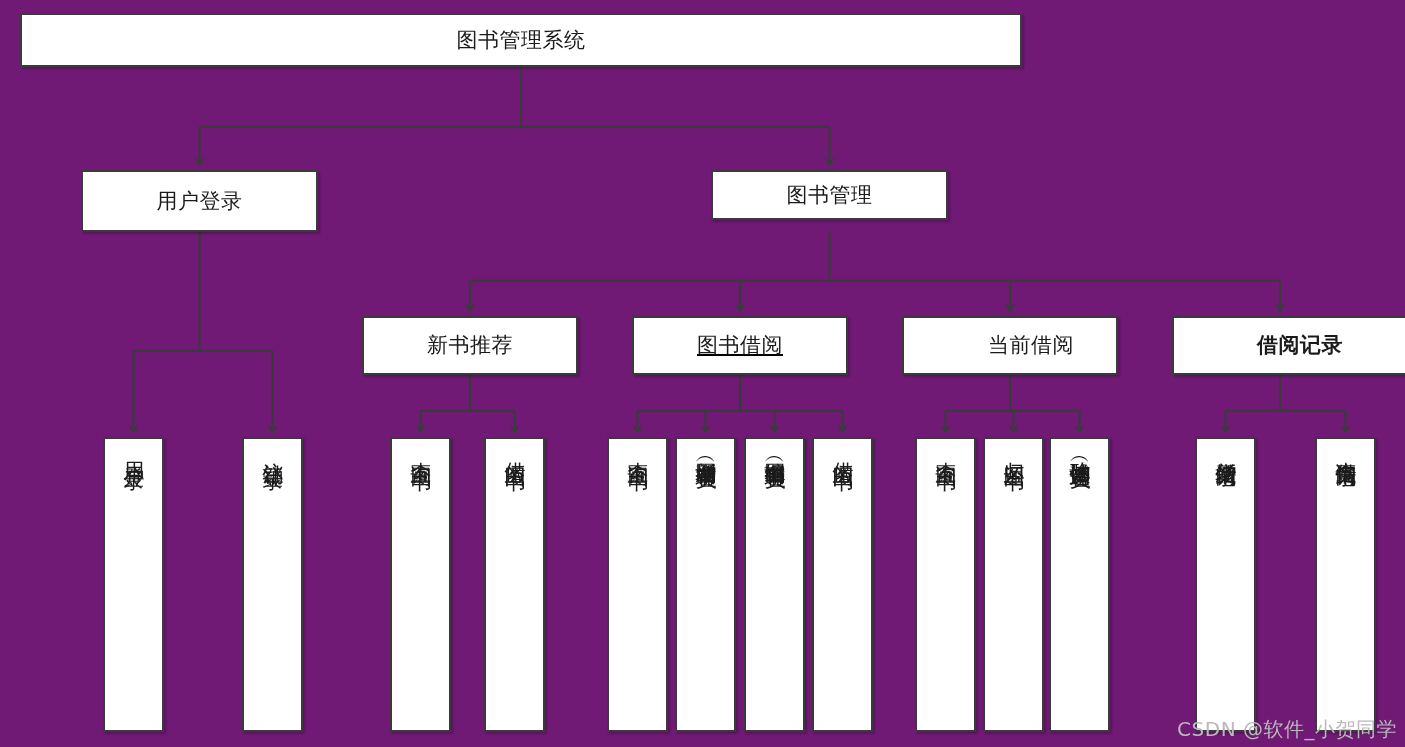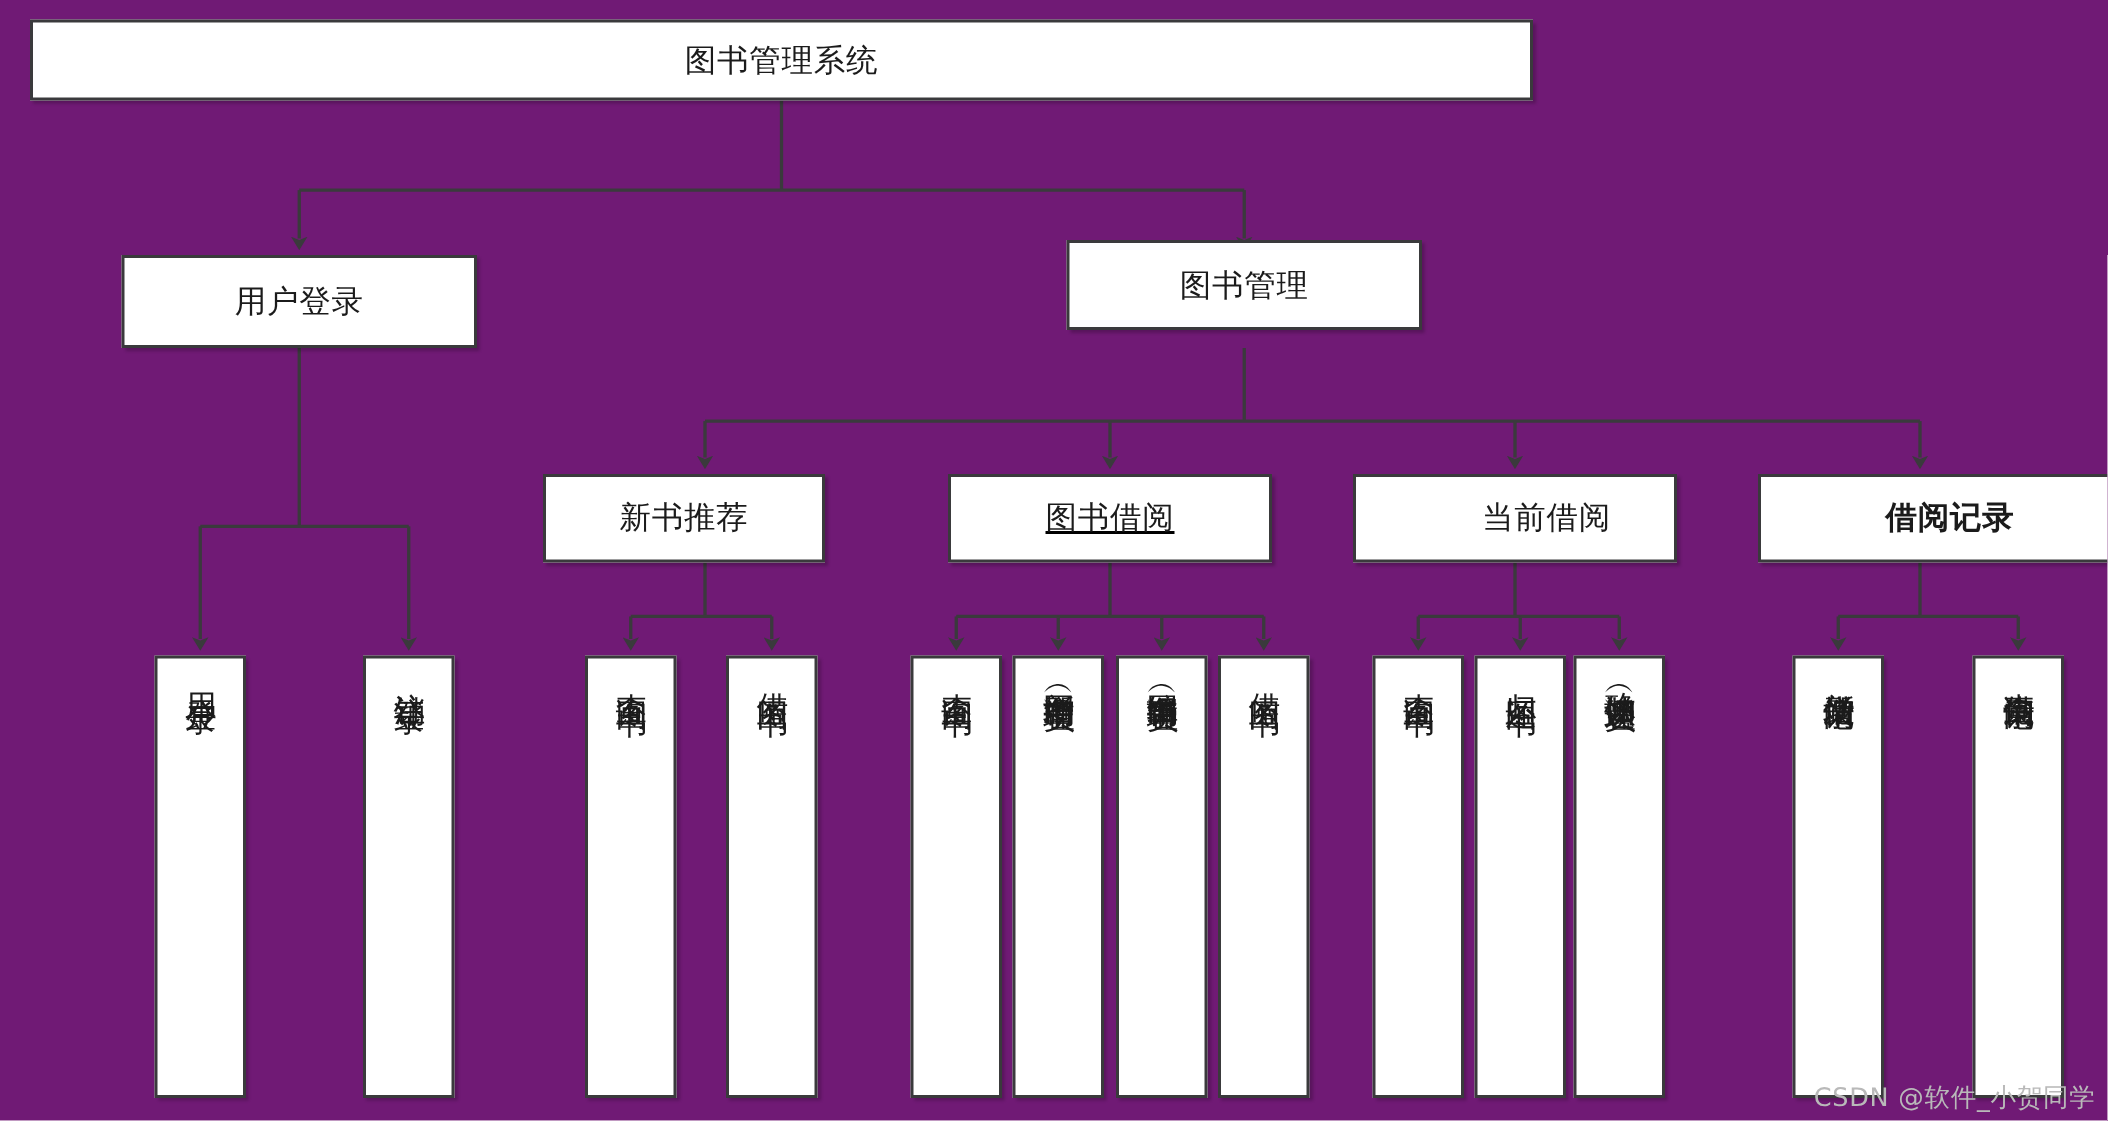--- a/index.html
+++ b/index.html
@@ -52,21 +52,21 @@
     line-height: 1;
     white-space: nowrap;
   }
   .leaf.tall-text .node-label {
     letter-spacing: 1px;
   }
   .watermark {
     position: absolute;
     right: 8px;
     bottom: 4px;
-    font-size: 17px;
+    font-size: 20px;
     color: #b9b9b9;
     letter-spacing: 0.5px;
     white-space: nowrap;
   }
 </style>
 </head>
 <body>
 
 <div id="stage">
 
@@ -113,24 +113,24 @@
       </g>
   </svg>
 
   <div id="nodes-layer">
       <div class="node-box" style="left: 20px; top: 13px; width: 1002px; height: 54px;">
         <span class="node-label">图书管理系统</span>
       </div>
       <div class="node-box" style="left: 81px; top: 170px; width: 237px; height: 62px;">
         <span class="node-label">用户登录</span>
       </div>
-      <div class="node-box" style="left: 711px; top: 160px; width: 237px; height: 60px;">
+      <div class="node-box" style="left: 711px; top: 170px; width: 237px; height: 50px;">
         <span class="node-label">图书管理</span>
       </div>
-      <div class="node-box" style="left: 362px; top: 316px; width: 188px; height: 59px;">
+      <div class="node-box" style="left: 362px; top: 316px; width: 216px; height: 59px;">
         <span class="node-label">新书推荐</span>
       </div>
       <div class="node-box" style="left: 632px; top: 316px; width: 216px; height: 59px; text-decoration: underline;">
         <span class="node-label">图书借阅</span>
       </div>
       <div class="node-box" style="left: 902px; top: 316px; width: 216px; height: 59px; padding-left: 42px;">
         <span class="node-label">当前借阅</span>
       </div>
       <div class="node-box" style="left: 1172px; top: 316px; width: 256px; height: 59px; font-weight: bold;">
         <span class="node-label">借阅记录</span>

